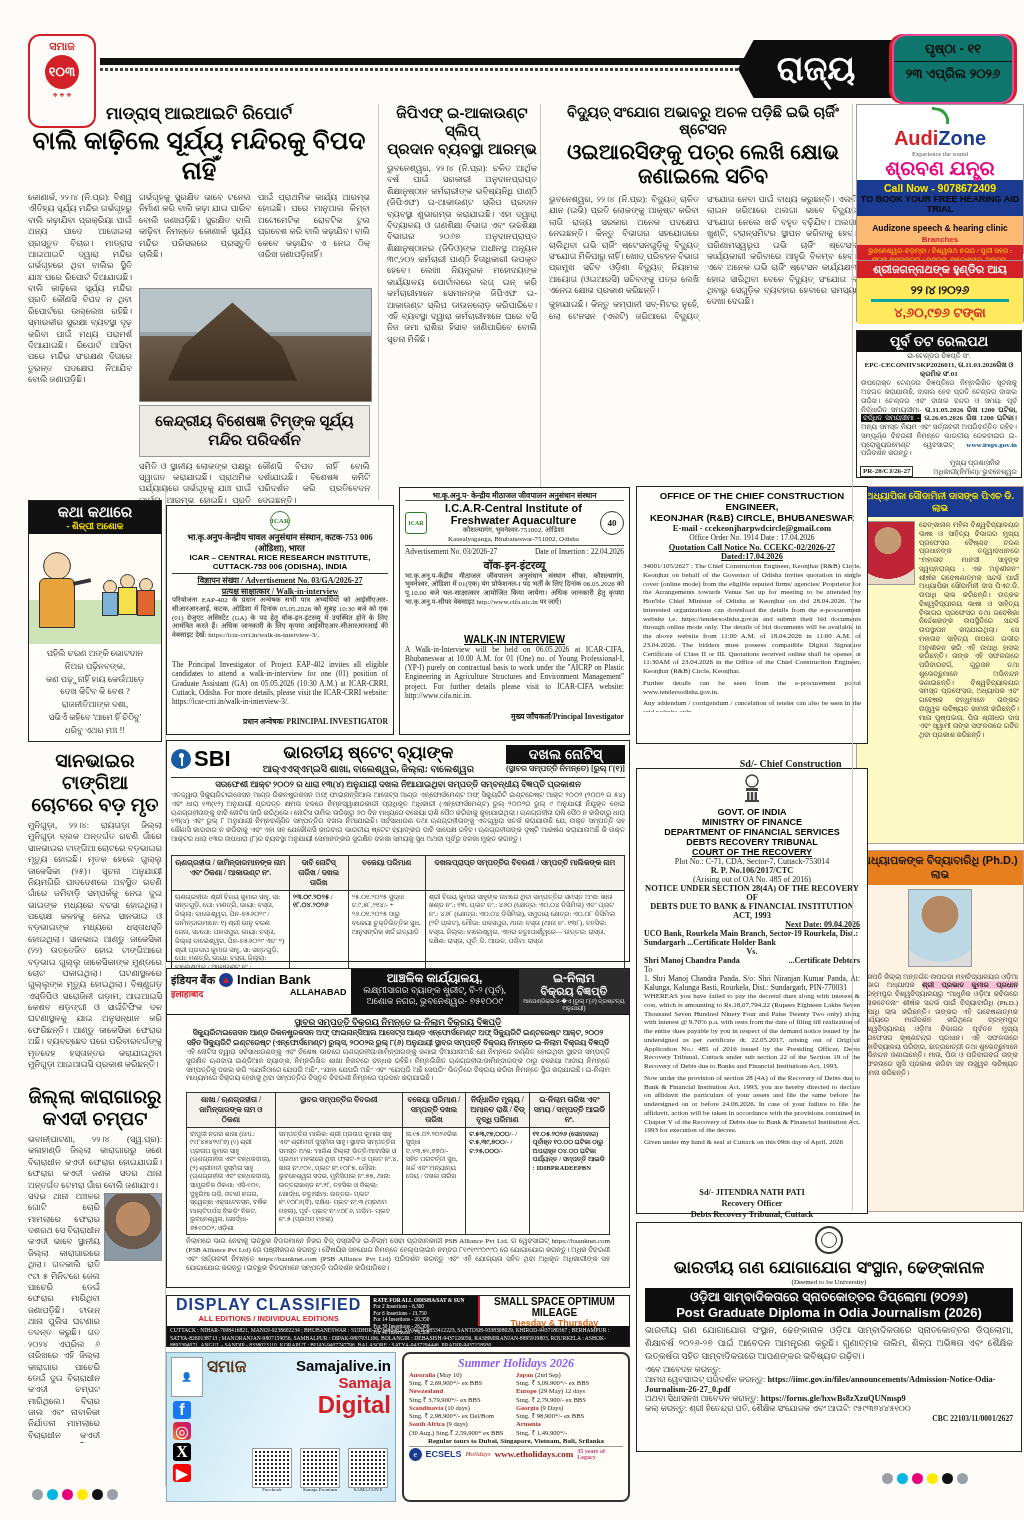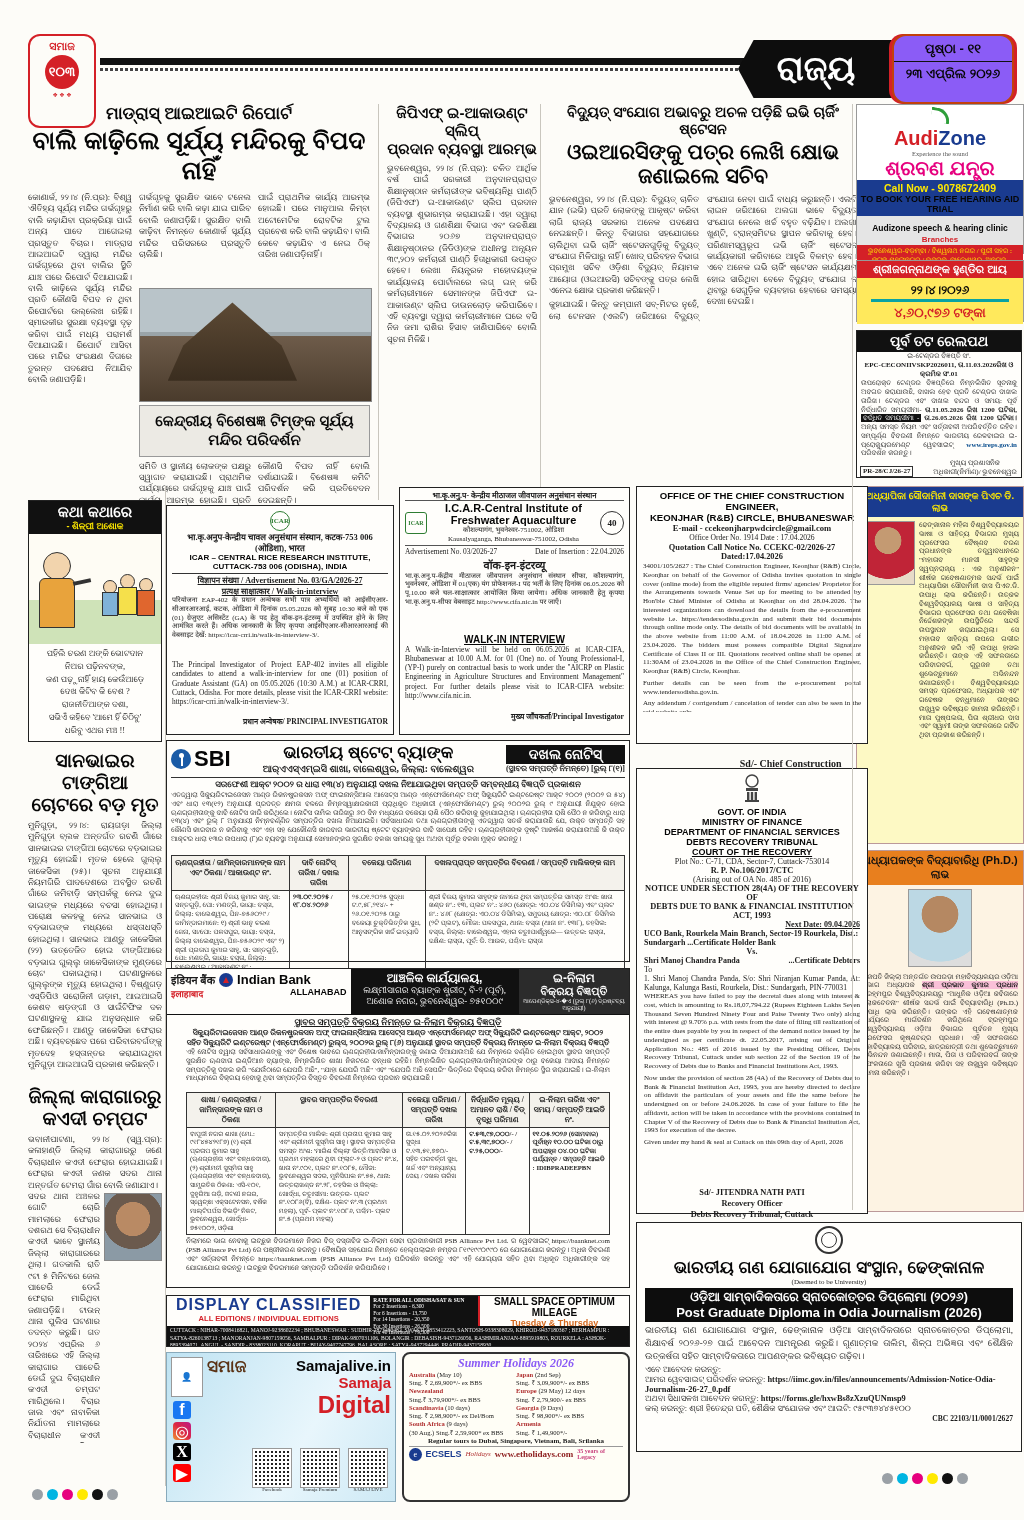--- a/index.html
+++ b/index.html
@@ -14,21 +14,21 @@
   .hl{font-family:"Liberation Sans",sans-serif;font-weight:bold;color:#060606;}
   .box{border:1.6px solid #222;background:#fffefb;box-sizing:border-box;}
   .rule{background:#111;}
   p{margin:0 0 3px 0;}
   
   #logo{border:2px solid #d42027;border-radius:12px;color:#d42027;}
   #logo .circ{width:34px;height:34px;border-radius:50%;background:#d42027;color:#fff;
     display:flex;align-items:center;justify-content:center;font-weight:bold;font-size:13px;margin:2px auto;}
   #sectionBanner{background:#0d0d0d;color:#fff;clip-path:polygon(10% 0,100% 0,100% 100%,10% 100%,0 50%);
     display:flex;align-items:center;justify-content:center;}
-  #pageCapsule{border:2px solid #c2410c;border-radius:14px;background:#8b5cf6;
+  #pageCapsule{border:2px solid #ec4899;border-radius:14px;background:#0f766e;
     box-shadow:-3px 0 0 #d42027,3px 0 0 #d42027;}
   
   .dot{width:11px;height:11px;border-radius:50%;display:inline-block;margin:0 2px;}
   
   .ph-temple{background:linear-gradient(#b9c4c9 0 38%,#9aa4a8 38% 42%,#6e5c4a 42%,#4a3b2c);}
   .ph-temple::before{content:"";position:absolute;left:12%;bottom:18%;width:56%;height:70%;
     background:linear-gradient(#5d4a35,#3a2d1f);clip-path:polygon(50% 0,88% 55%,100% 100%,0 100%,12% 55%);}
   .ph-mug{background:radial-gradient(circle at 50% 38%,#b98a64 0 34%,#6b5a4d 35% 60%,#8b9aa5 61%);}
   .ph-lady{background:radial-gradient(circle at 50% 30%,#c49a72 0 26%,#c02437 27% 75%,#e7dbc8 76%);}
   .ph-man{background:radial-gradient(circle at 50% 32%,#b58862 0 30%,#bcd8e4 31% 78%,#ddd 79%);}
@@ -108,21 +108,21 @@
     <div class="ctr" style="padding-top:3px;">
       <span class="sig"></span>
       <div style="font-family:'Liberation Sans',sans-serif;font-weight:bold;font-size:20px;"><span style="color:#d42027;">Audi</span><span style="color:#1a3b8f;">Zone</span></div>
       <div style="font-size:6.5px;color:#555;">Experience the sound</div>
       <div class="hl" style="font-size:20px;color:#e6007e;">ଶ୍ରବଣ ଯନ୍ତ୍ର</div>
     </div>
     <div class="az-blue ctr" style="padding:2px 1px;">
       <div class="hl" style="font-size:10.5px;color:#ffe900;">Call Now - 9078672409</div>
       <div class="hl" style="font-size:9px;">TO BOOK YOUR FREE HEARING AID TRIAL</div>
     </div>
-    <div class="ctr" style="background:#e5e5e5;padding:1px 0;text-align:center;">
+    <div class="ctr" style="background:#fdba74;padding:1px 0;text-align:center;">
       <span class="hl" style="font-size:8.5px;">Audizone speech &amp; hearing clinic</span>
       <div class="hl" style="font-size:8px;color:#d42027;">Branches</div>
     </div>
     <div class="az-red ctr tiny" style="padding:2px 3px;height:34px;overflow:hidden;">ଭୁବନେଶ୍ୱର-ବଡ଼ମ୍ବା / ବିଶ୍ୱନାଥ ନଗର / ପୁରୀ ସହର : କଟକ-ମହଲାନଗର / ଭଦ୍ରକ, ବାଲେଶ୍ୱର, ଅନୁଗୁଳ, ବାରିପଦା, କେନ୍ଦୁଝର, ଢେଙ୍କାନାଳ, ବ୍ରହ୍ମପୁର ଏବଂ ଭବାନୀପାଟଣା</div>
   </div>
 
   <div class="abs" style="left:856px;top:260px;width:166px;height:60px;border:1px solid #999;">
     <div class="ctr hl" style="background:#d42027;color:#fff;font-size:11px;padding:2px 0;">ଶ୍ରୀଜଗନ୍ନାଥଙ୍କ ହୁଣ୍ଡିର ଆୟ</div>
     <div style="background:#ffe95c;text-align:center;padding:2px 0 3px;">
       <span class="hl" style="font-size:12px;">୨୨।୪।୨୦୨୬</span>
@@ -245,21 +245,21 @@
     <div class="ctr b hl" style="font-size:10px;text-decoration:underline;">WALK-IN INTERVIEW</div>
     <div class="tiny jus" style="height:66px;overflow:hidden;font-size:7.4px;">A Walk-in-Interview will be held on 06.05.2026 at ICAR-CIFA, Bhubaneswar at 10.00 A.M. for 01 (One) no. of Young Professional-I, (YP-I) purely on contractual basis to work under the "AICRP on Plastic Engineering in Agriculture Structures and Environment Management" project. For further details please visit to ICAR-CIFA website: http://www.cifa.nic.in.</div>
     <div class="b" style="font-size:7.6px;text-align:right;">मुख्य जाँचकर्ता/Principal Investigator</div>
   </div>
 
   <div class="abs box" style="left:636px;top:486px;width:232px;height:258px;padding:3px 6px;">
     <div class="ctr b hl" style="font-size:9.6px;">OFFICE OF THE CHIEF CONSTRUCTION ENGINEER,</div>
     <div class="ctr b hl" style="font-size:9.6px;">KEONJHAR (R&amp;B) CIRCLE, BHUBANESWAR</div>
     <div class="ctr b" style="font-size:8.6px;">E-mail - ccekeonjharpwdcircle@gmail.com</div>
     <div class="ctr" style="font-size:7.6px;">Office Order No. 1914    Date : 17.04.2026</div>
-    <div class="ctr b" style="font-size:8.4px;margin:1px 0;">Quotation Call Notice No. CCEKC-02/2026-27 Dated:17.04.2026</div>
+    <div class="ctr b" style="font-size:8.4px;text-decoration:underline;margin:1px 0;">Quotation Call Notice No. CCEKC-02/2026-27 Dated:17.04.2026</div>
     <div class="tiny jus" style="height:150px;overflow:hidden;">
       <p>34001/105/2627 : The Chief Construction Engineer, Keonjhar (R&amp;B) Circle, Keonjhar on behalf of the Governor of Odisha invites quotation in single cover (online mode) from the eligible reputed firms/ agencies/ Proprietor for the Arrangements towards Venue Set up for meeting to be attended by Hon'ble Chief Minister of Odisha at Keonjhar on dtd 28.04.2026. The interested organizations can download the details from the e-procurement website i.e. https://tendersodisha.gov.in and submit their bid documents through online mode only. The details of bid documents will be available in the above website from 11:00 A.M. of 18.04.2026 in 11:00 A.M. of 23.04.2026. The bidders must possess compatible Digital Signature Certificate of Class II or III. Quotations received online shall be opened at 11:30AM of 23.04.2026 in the Office of the Chief Construction Engineer, Keonjhar (R&amp;B) Circle, Keonjhar.</p>
       <p>Further details can be seen from the e-procurement portal www.tendersodisha.gov.in.</p>
       <p>Any addendum / corrigendum / cancelation of tender can also be seen in the said website only.</p>
     </div>
     <div style="display:flex;justify-content:space-between;align-items:flex-end;">
       <span class="tiny" style="font-size:6px;">OIPR-34001 34033 1 06-27 0305</span>
       <span class="ctr b" style="font-size:10px;line-height:1.3;margin-top:45px;">
         <span>Sd/- Chief Construction Engineer</span><br>
         <span>Keonjhar (R&amp;B) Circle, Keonjhar</span>

